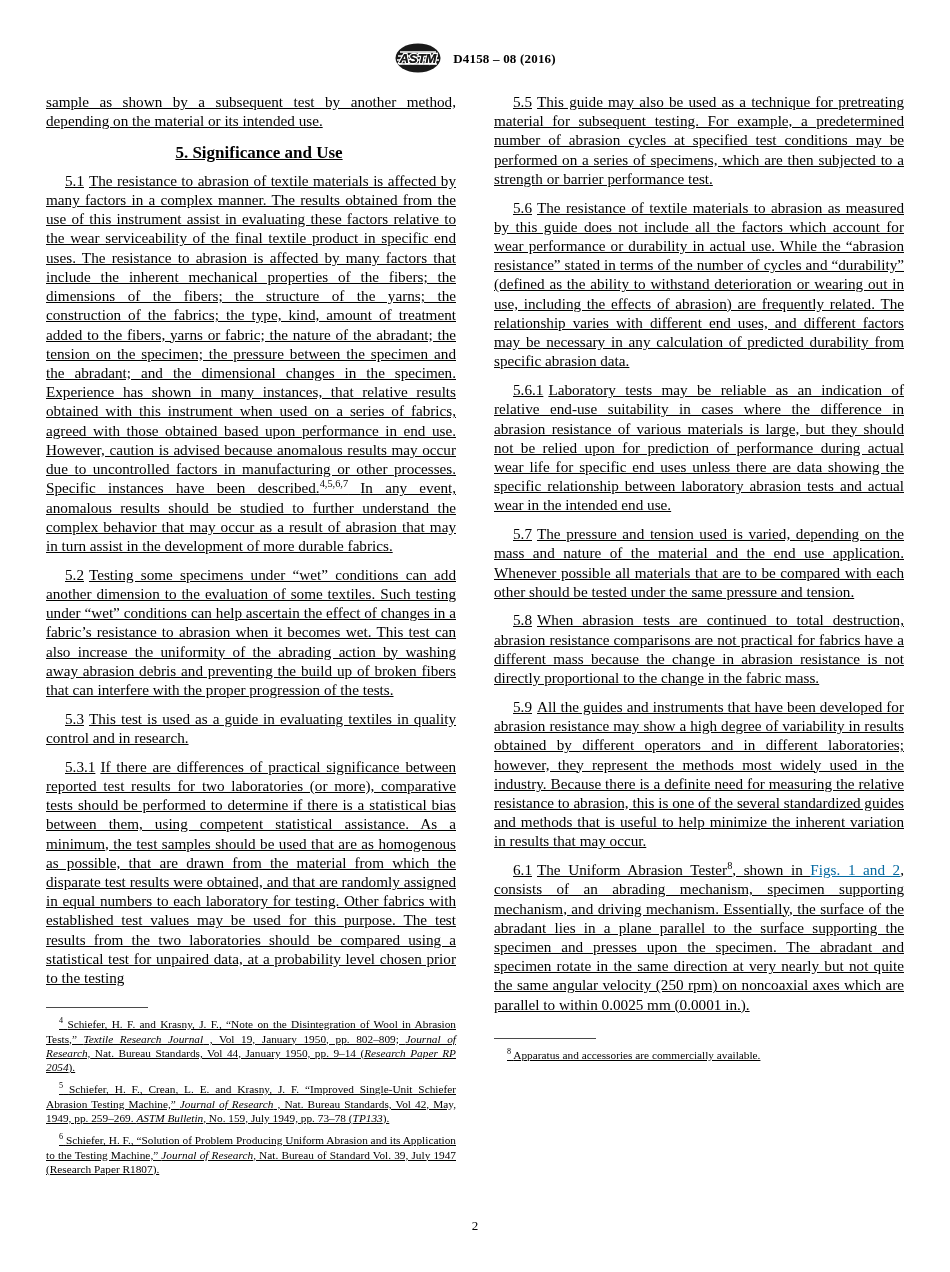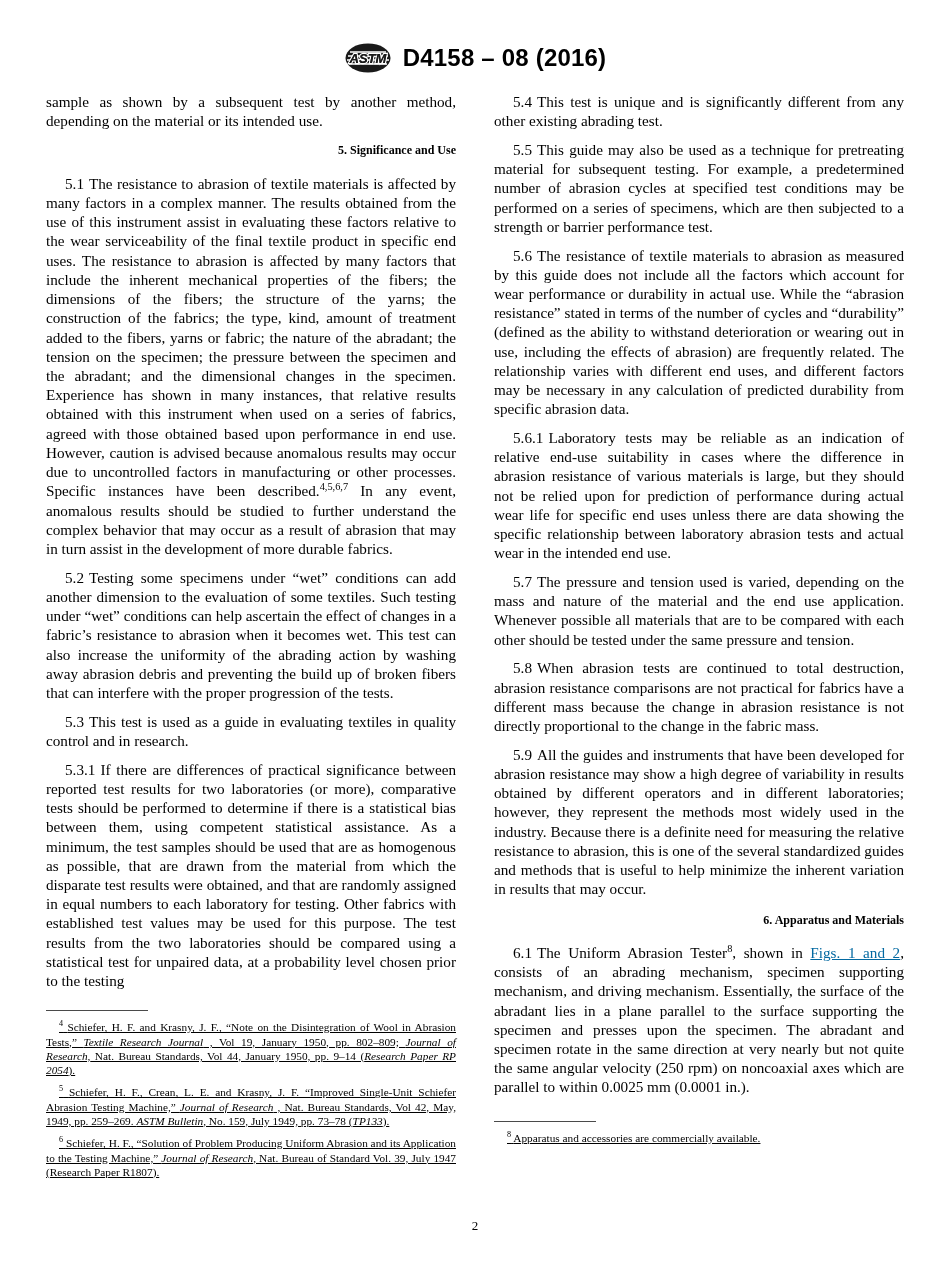--- a/index.html
+++ b/index.html
@@ -33,22 +33,22 @@
     justify-content: center;
     gap: 11px;
   }
   .astm-logo {
     width: 48px;
     height: 32px;
     flex: 0 0 auto;
     display: block;
   }
   .header-title {
-    font-family: Liberation Sans, sans-serif;
-    font-size: 24px;
+    font-family: Liberation Serif, serif;
+    font-size: 13px;
     font-weight: bold;
     letter-spacing: 0.2px;
     white-space: nowrap;
     line-height: 1;
   }
 
   
   .columns {
     position: absolute;
     top: 92px;
@@ -64,47 +64,48 @@
   }
 
   
   .body-text {
     font-size: 15.2px;
     line-height: 1.265;
     text-align: justify;
     text-justify: inter-word;
     hyphens: none;
     margin: 0 0 0 0;
+    text-decoration: underline;
   }
   p.para {
     margin: 0;
     text-indent: 0;
   }
   p.para + p.para {
     margin-top: 9.5px;
   }
   p.para.tight {
-    margin-top: 16px;
+    margin-top: 7px;
   }
   .indent {
     display: inline-block;
     width: 19px;
   }
   .secnum-gap {
     display: inline-block;
     width: 5px;
   }
 
   h2.section-head {
     font-family: "Liberation Serif", serif;
-    font-size: 12px;
+    font-size: 17px;
     font-weight: bold;
     margin: 14px 0 7px 16px;
     line-height: 1.2;
-    text-align: right;
+    text-align: center;
   }
   h2.section-head.first {
     margin-top: 13px;
   }
 
   sup.fnref {
     font-size: 0.68em;
     vertical-align: super;
     line-height: 0;
   }
@@ -230,23 +231,20 @@
           <span class="fn-indent"></span><sup>6</sup> <span>Schiefer, H. F., “Solution of Problem Producing Uniform Abrasion and its Application to the Testing Machine,” </span><span class="ital">Journal of Research</span><span>, Nat. Bureau of Standard Vol. 39, July 1947 (Research Paper R1807).</span>
         </p>
 
       </div>
     </div>
 
     <div class="col col-right">
       <div class="body-text">
 
 
-        <p class="para">
-          <span class="indent"></span><span>5.4</span><span class="secnum-gap"></span><span>This test is unique and is significantly different from any other existing abrading test.</span>
-        </p>
 
         <p class="para">
           <span class="indent"></span><span>5.5</span><span class="secnum-gap"></span><span>This guide may also be used as a technique for pretreating material for subsequent testing. For example, a predetermined number of abrasion cycles at specified test conditions may be performed on a series of specimens, which are then subjected to a strength or barrier performance test.</span>
         </p>
 
         <p class="para">
           <span class="indent"></span><span>5.6</span><span class="secnum-gap"></span><span>The resistance of textile materials to abrasion as measured by this guide does not include all the factors which account for wear performance or durability in actual use. While the “abrasion resistance” stated in terms of the number of cycles and “durability” (defined as the ability to withstand deterioration or wearing out in use, including the effects of abrasion) are frequently related. The relationship varies with different end uses, and different factors may be necessary in any calculation of predicted durability from specific abrasion data.</span>
         </p>
 
         <p class="para tight">
@@ -258,21 +256,20 @@
         </p>
 
         <p class="para">
           <span class="indent"></span><span>5.8</span><span class="secnum-gap"></span><span>When abrasion tests are continued to total destruction, abrasion resistance comparisons are not practical for fabrics have a different mass because the change in abrasion resistance is not directly proportional to the change in the fabric mass.</span>
         </p>
 
         <p class="para">
           <span class="indent"></span><span>5.9</span><span class="secnum-gap"></span><span>All the guides and instruments that have been developed for abrasion resistance may show a high degree of variability in results obtained by different operators and in different laboratories; however, they represent the methods most widely used in the industry. Because there is a definite need for measuring the relative resistance to abrasion, this is one of the several standardized guides and methods that is useful to help minimize the inherent variation in results that may occur.</span>
         </p>
 
-        <h2 class="section-head">6.  Apparatus and Materials</h2>
 
         <p class="para tight">
           <span class="indent"></span><span>6.1</span><span class="secnum-gap"></span><span>The Uniform Abrasion Tester</span><sup class="fnref">8</sup><span>, shown in </span><a class="link-red" href="#">Figs. 1 and 2</a><span>, consists of an abrading mechanism, specimen supporting mechanism, and driving mechanism. Essentially, the surface of the abradant lies in a plane parallel to the surface supporting the specimen and presses upon the specimen. The abradant and specimen rotate in the same direction at very nearly but not quite the same angular velocity (250 rpm) on noncoaxial axes which are parallel to within 0.0025 mm (0.0001 in.).</span>
         </p>
 
       </div>
 
       <div class="footnotes">
         <hr class="fn-rule right">
         <p class="fn">

